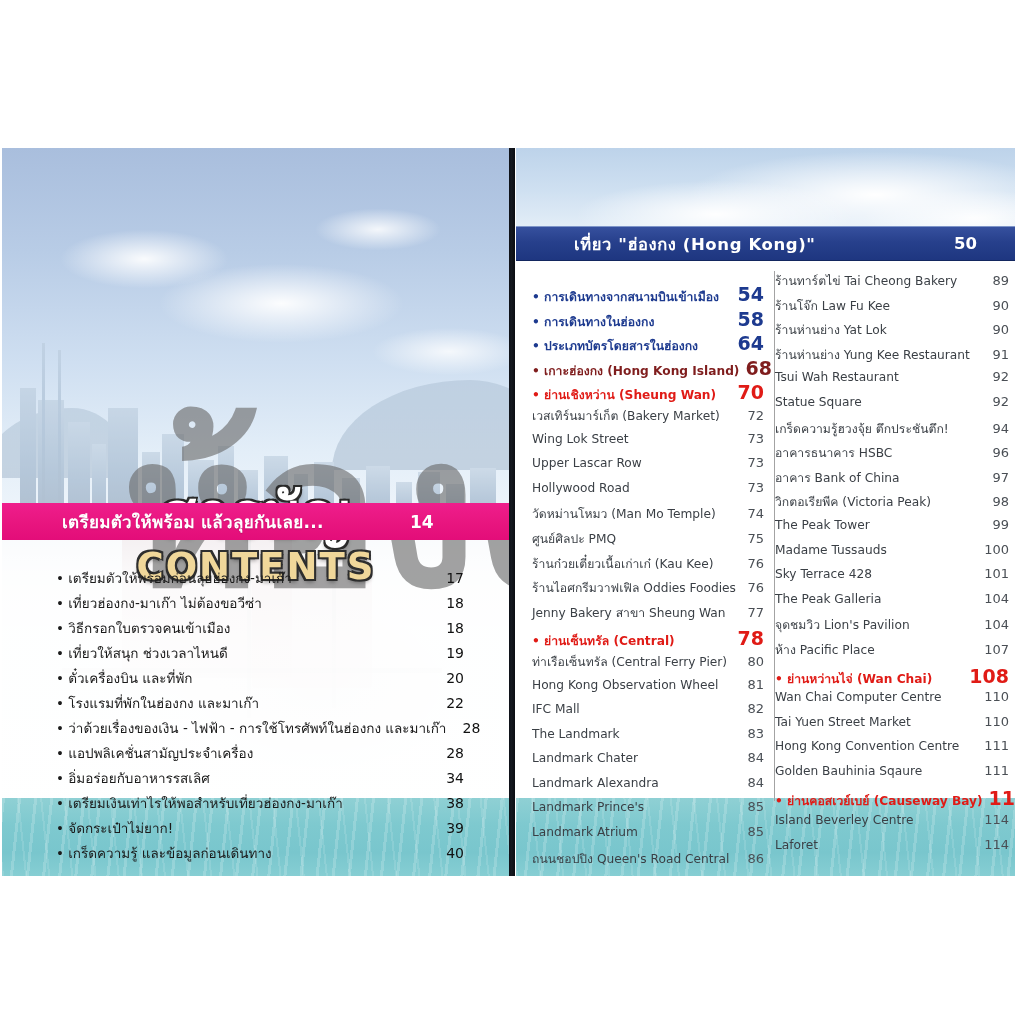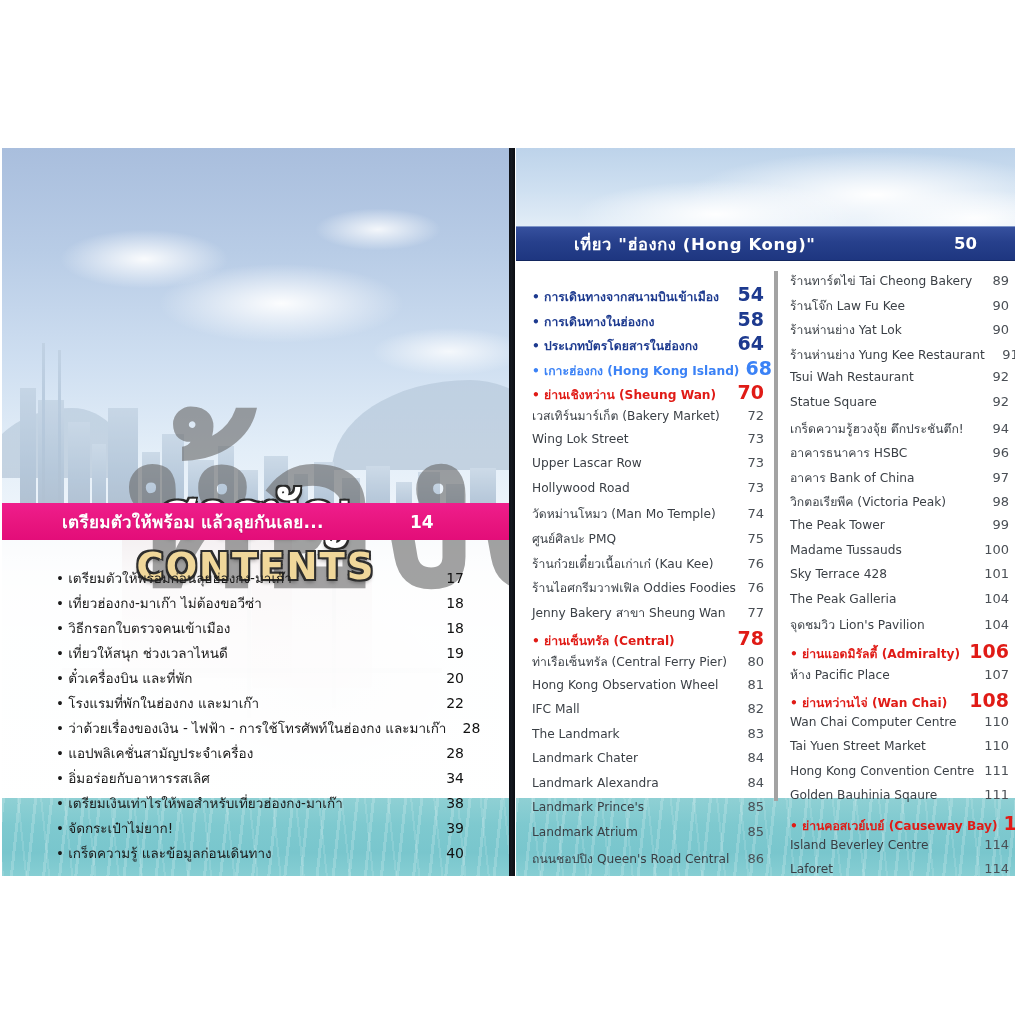--- a/index.html
+++ b/index.html
@@ -194,39 +194,39 @@
 
   
   #right-cols {
     position: absolute; left: 0; top: 113px; width: 100%; height: 540px;
     z-index: 22;
     display: flex;
     padding: 10px 0 0 0;
   }
   .col { position: relative; }
   #col-a { width: 258px; padding-left: 16px; margin-top: 12px; }
-  #col-b { width: 241px; padding-left: 12px; border-left: 4px solid #a3a3a3; }
+  #col-b { width: 241px; border-left: 1px solid #a3a3a3; }
 
   .col .row {
     display: flex; align-items: baseline;
     height: 24.6px;
     font-size: 12.2px;
     color: #3a3f45;
     white-space: nowrap;
   }
   .col .row .lbl { flex: 0 0 auto; }
   .col .row .dot { flex: 1 1 auto; min-width: 6px; }
   .col .row .pg { flex: 0 0 28px; text-align: right; font-size: 13px; color: #4a4f55; }
 
   #col-a .row .pg { flex: 0 0 30px; padding-right: 10px; }
   #col-b .row .pg { flex: 0 0 34px; padding-right: 6px; }
 
   
   .row.navy  .lbl, .row.navy  .pg { color: #1d3a8f; font-weight: 700; }
-  .row.indigo .lbl, .row.indigo .pg { color: #3b82f6; font-weight: 700; }
+  .row.indigo .lbl, .row.indigo .pg { color: #7f1d1d; font-weight: 700; }
   .row.red   .lbl, .row.red   .pg { color: #e01b16; font-weight: 700; }
   .row.navy .pg, .row.indigo .pg, .row.red .pg { font-size: 19px; }
 </style>
 </head>
 <body>
 
 <div id="spread">
 
   <div class="page" id="left-page">
 
@@ -556,25 +556,20 @@
           <div class="row">
             <span class="lbl">The Peak Galleria</span>
             <span class="dot"></span>
             <span class="pg">104</span>
           </div>
           <div class="row">
             <span class="lbl">จุดชมวิว Lion's Pavilion</span>
             <span class="dot"></span>
             <span class="pg">104</span>
           </div>
-          <div class="row red">
-            <span class="lbl">• ย่านแอดมิรัลตี้ (Admiralty)</span>
-            <span class="dot"></span>
-            <span class="pg">106</span>
-          </div>
           <div class="row">
             <span class="lbl">ห้าง Pacific Place</span>
             <span class="dot"></span>
             <span class="pg">107</span>
           </div>
           <div class="row red">
             <span class="lbl">• ย่านหว่านไจ่ (Wan Chai)</span>
             <span class="dot"></span>
             <span class="pg">108</span>
           </div>

